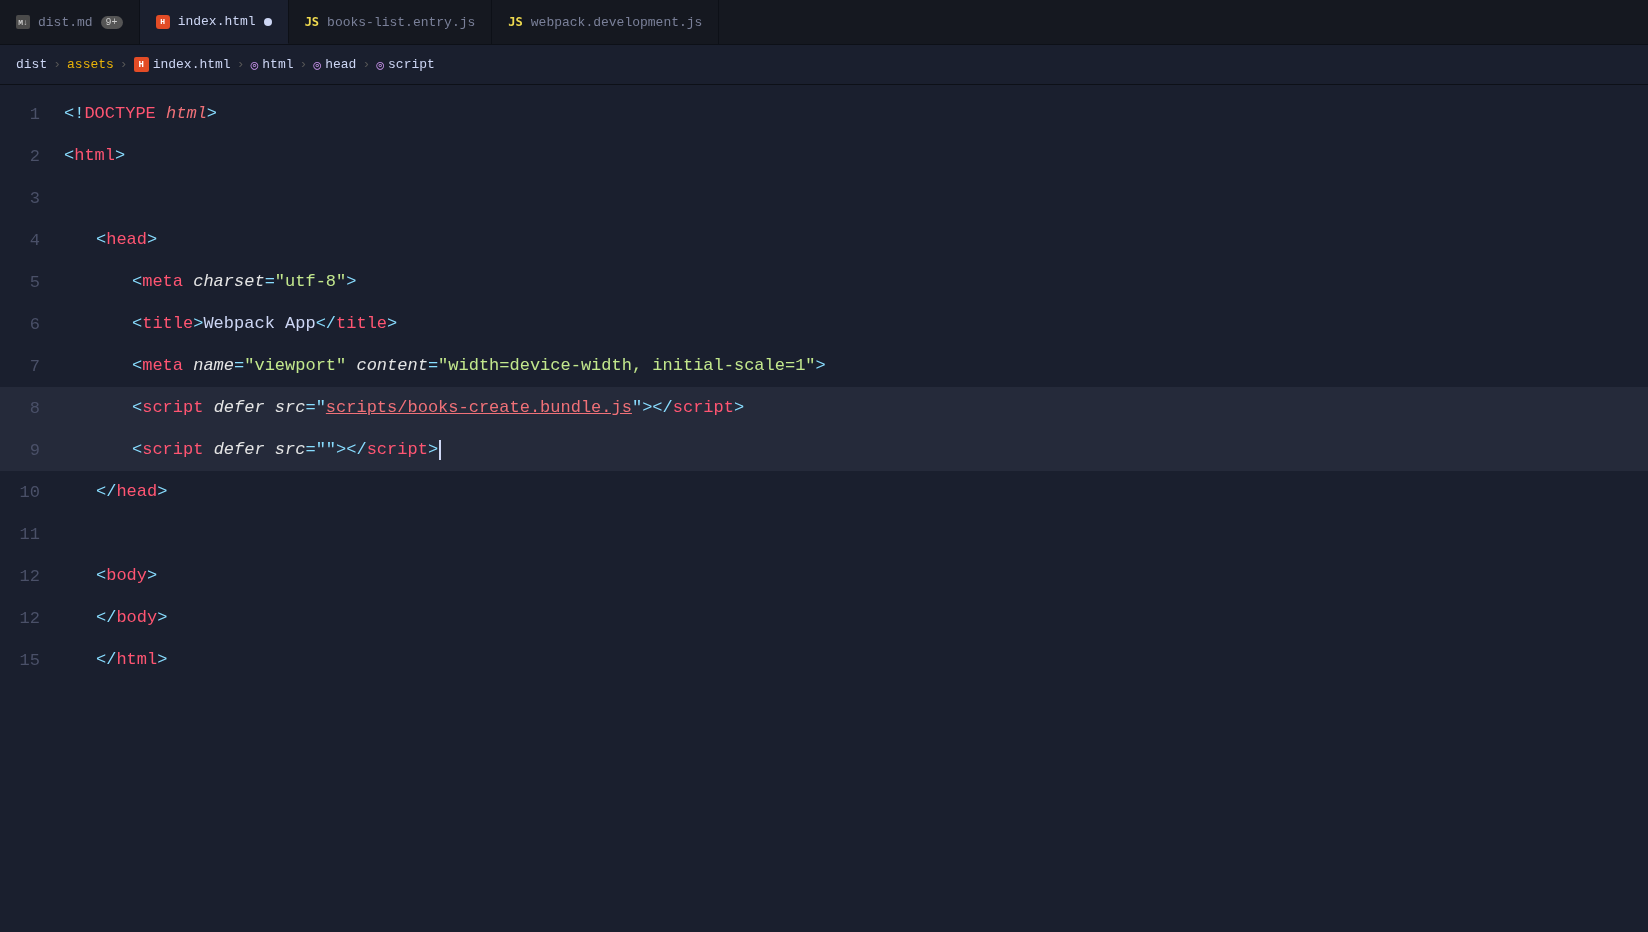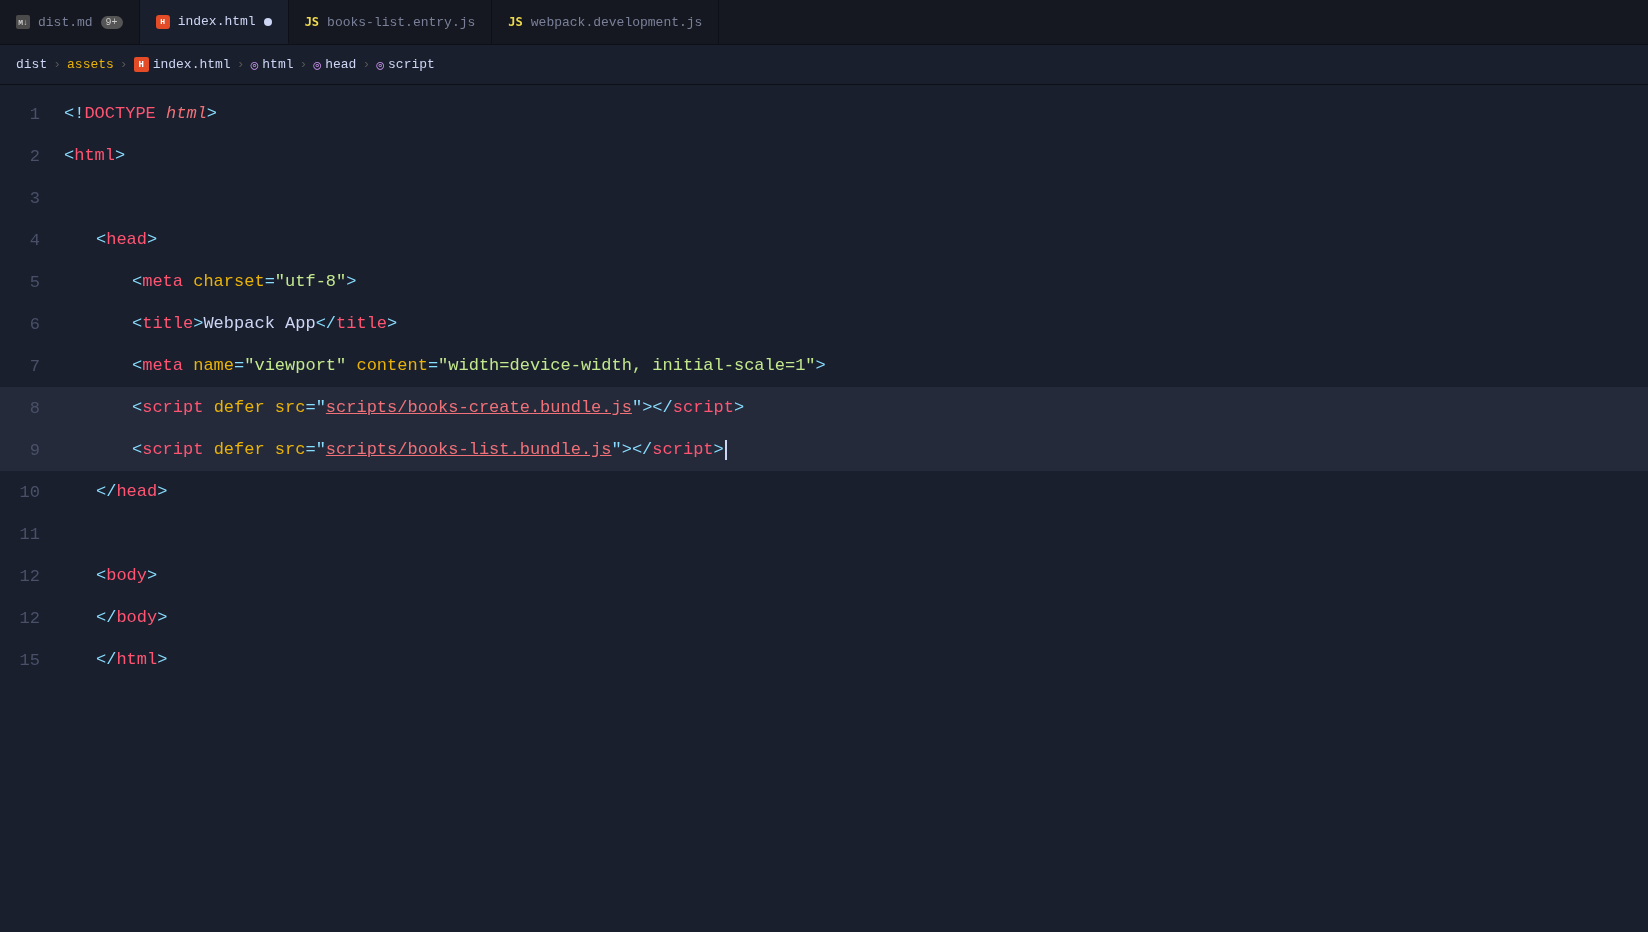--- a/index.html
+++ b/index.html
@@ -160,21 +160,21 @@
       padding-left: 4px;
       display: flex;
       align-items: center;
       flex-wrap: wrap;
       gap: 0;
     }
 
     
     .tag { color: #89ddff; }
     .tag-name { color: #ff5572; }
-    .attr-name { color: #eab308; }
+    .attr-name { color: #e5e5e5; font-style: italic; }
     .attr-value { color: #c3e88d; }
     .attr-value-link { color: #f07178; text-decoration: underline; }
     .text-content { color: #cdd6f4; }
     .doctype-keyword { color: #ff5572; }
     .doctype-value { color: #f07178; font-style: italic; }
 
     .cursor-line {
       position: relative;
     }
 
@@ -337,21 +337,20 @@
     <span class="line-number">9</span>
     <span class="code-content" style="padding-left:72px;">
       <span class="tag">&lt;</span>
         <span class="tag-name">script</span>
         <span>&nbsp;</span>
         <span class="attr-name">defer</span>
         <span>&nbsp;</span>
         <span class="attr-name">src</span>
         <span class="tag">=</span>
         <span class="tag">"</span>
-        <span class="attr-value-link">scripts/books-list.bundle.js</span>
         <span class="tag">"</span>
         <span class="tag">&gt;&lt;/</span>
         <span class="tag-name">script</span>
         <span class="tag">&gt;</span>
         <span class="cursor"></span>
     </span>
   </div>
 
   <div class="code-line">
     <span class="line-number">10</span>

